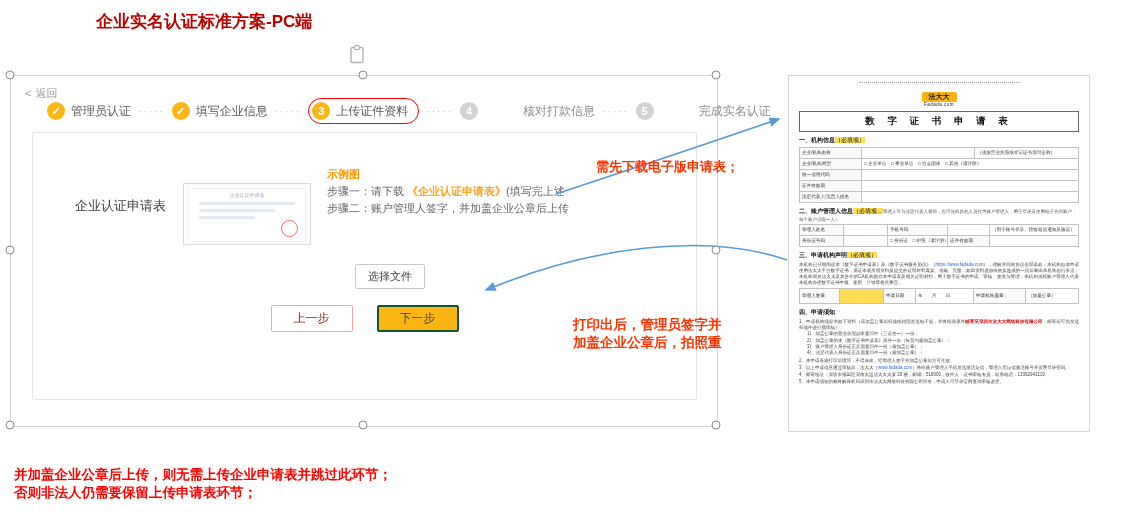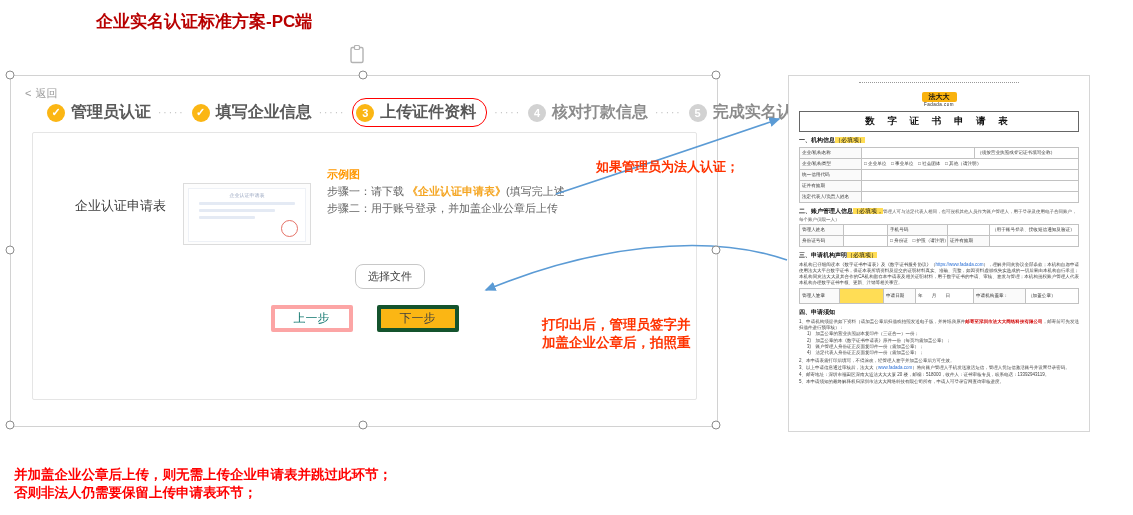--- a/index.html
+++ b/index.html
@@ -4,55 +4,55 @@
 <style>
   html,body{margin:0;padding:0;}
   body{
     width:1133px;height:515px;position:relative;background:#ffffff;
     font-family:"Liberation Sans", sans-serif;overflow:hidden;color:#333;
   }
   
   .slide-title{position:absolute;left:96px;top:10px;font-size:17px;font-weight:bold;color:#b80000;}
   .bottom-note{position:absolute;left:14px;top:466px;color:#ff0000;font-size:13.5px;font-weight:bold;line-height:18px;}
   .ann-download{position:absolute;left:596px;top:158px;color:#ff3300;font-size:13px;font-weight:bold;z-index:30;}
-  .ann-reupload{position:absolute;left:542px;top:316px;color:#ff3300;font-size:13.5px;font-weight:bold;line-height:18px;z-index:30;}
+  .ann-reupload{position:absolute;left:573px;top:316px;color:#ff3300;font-size:13.5px;font-weight:bold;line-height:18px;z-index:30;}
   
   .mockup{position:absolute;left:10px;top:75px;width:706px;height:350px;background:#fff;border:1px solid #d2d2d2;border-radius:2px;}
   .handle{position:absolute;width:7px;height:7px;background:#fff;border:1px solid #8c8c8c;border-radius:50%;transform:translate(-50%,-50%);z-index:25;}
   .clipboard{position:absolute;left:348px;top:44px;z-index:25;}
   .back{position:absolute;left:14px;top:10px;color:#9b9b9b;font-size:11px;cursor:pointer;}
   .back .chev{margin-right:4px;}
   
   .steps{position:absolute;left:36px;top:22px;right:8px;display:flex;align-items:center;gap:7px;white-space:nowrap;}
   .step{display:flex;align-items:center;gap:6px;}
   .step-circle{width:18px;height:18px;border-radius:50%;color:#fff;font-size:11px;font-weight:bold;display:flex;align-items:center;justify-content:center;flex:0 0 18px;}
   .done .step-circle,.current .step-circle{background:#fbb614;}
   .todo .step-circle{background:#d2d2d2;}
-  .step-label{font-size:16px;color:#595959;font-weight:bold;}
-  .todo .step-label{color:#8c8c8c;}
+  .step-label{font-size:12px;color:#595959;font-weight:normal;}
+  .todo .step-label{color:#8c8c8c;margin-left:39px;}
   .current-outline{border:1px solid #ff0000;border-radius:14px;padding:3px 10px 3px 3px;display:flex;align-items:center;gap:6px;}
   .dots{color:#c2c2c2;font-size:10px;letter-spacing:2px;}
   
   .panel{position:absolute;left:21px;top:56px;width:663px;height:266px;border:1px solid #e5e5e5;border-radius:2px;}
   .form-label{position:absolute;left:42px;top:64px;font-size:13px;color:#404040;}
   .thumb{position:absolute;left:150px;top:50px;width:128px;height:62px;border:1px solid #dcdcdc;background:#fdfdfd;padding:4px;box-sizing:border-box;}
   .thumb-inner{height:100%;border:1px solid #eef1f6;position:relative;background:#fff;}
   .thumb-caption{font-size:5px;color:#9aa7c0;text-align:center;margin-top:3px;}
   .thumb-line{height:3px;background:#e4eaf4;margin:4px 10px 0 10px;border-radius:1px;}
   .thumb-line.w2{margin-right:30px;}
   .thumb-line.w3{margin-right:50px;}
   .stamp{position:absolute;right:7px;bottom:4px;width:15px;height:15px;border:1.5px solid #e05a4e;border-radius:50%;opacity:.85;}
   .instructions{position:absolute;left:294px;top:33px;font-size:11px;color:#666;line-height:17px;}
   .sample-tag{color:#ff9800;font-weight:bold;}
   .link-orange{color:#f5a623;font-weight:bold;cursor:pointer;}
-  .choose-file{position:absolute;left:322px;top:131px;font-size:11px;color:#404040;background:#fff;border:1px solid #c8c8c8;border-radius:8px;padding:4px 12px;cursor:pointer;font-family:inherit;}
+  .choose-file{position:absolute;left:322px;top:131px;font-size:11px;color:#404040;background:#fff;border:1px solid #c8c8c8;border-radius:2px;padding:4px 12px;cursor:pointer;font-family:inherit;}
   .nav-buttons{position:absolute;left:0;right:0;top:172px;display:flex;justify-content:center;gap:24px;}
   .btn{width:82px;height:27px;font-size:12px;border-radius:2px;display:flex;align-items:center;justify-content:center;cursor:pointer;box-sizing:border-box;font-family:inherit;}
-  .btn-prev{background:#fff;border:4px solid #fca5a5;color:#0f766e;}
-  .btn-next{background:#fbb614;border:4px solid #14532d;color:#404040;}
+  .btn-prev{background:#fff;border:1px solid #fca5a5;color:#7f1d1d;}
+  .btn-next{background:#fbb614;border:2px solid #14532d;color:#404040;}
   
   .doc{position:absolute;left:788px;top:75px;width:302px;height:357px;background:#fff;border:1px solid #d6d6d6;padding:6px 10px;box-sizing:border-box;z-index:10;}
   .doc-logo{text-align:center;line-height:1.1;border-top:1px dotted #999;padding-top:2px;margin:0 60px;}
   .logo-box{display:inline-block;background:#f9b20e;color:#111;font-weight:bold;font-size:7px;padding:1px 7px;border-radius:2px;}
   .logo-sub{font-size:4.5px;color:#222;letter-spacing:.5px;}
   .doc-title-row{border:1px solid #666;margin-top:3px;padding:3px 0;text-align:center;font-size:9.5px;font-weight:bold;letter-spacing:5px;color:#111;}
   .sec-head{font-size:6px;font-weight:bold;margin:4px 0 2px;color:#111;}
   .hl{background:#ffdd55;font-weight:normal;}
   .doc-table{width:100%;border-collapse:collapse;table-layout:fixed;}
   .doc-table td{border:1px solid #c2c2c2;font-size:4.6px;padding:1px 2px;height:8px;color:#333;overflow:hidden;white-space:nowrap;}
@@ -122,21 +122,21 @@
         <div class="thumb-line"></div>
         <div class="thumb-line w2"></div>
         <div class="thumb-line w3"></div>
         <div class="stamp"></div>
       </div>
     </div>
 
     <div class="instructions">
       <div class="sample-tag">示例图</div>
       <div><span>步骤一：请下载 </span><span class="link-orange">《企业认证申请表》</span><span>(填写完上述</span></div>
-      <div>步骤二：用于账号登录，并加盖企业公章后上传</div>
+      <div>步骤二：账户管理人签字，并加盖企业公章后上传</div>
     </div>
 
     <button class="choose-file">选择文件</button>
 
     <div class="nav-buttons">
       <button class="btn btn-prev">上一步</button>
       <button class="btn btn-next">下一步</button>
     </div>
   </div>
 </div>
@@ -246,21 +246,21 @@
     <span class="sub">2)　加盖公章的本《数字证书申请表》原件一份（每页均需加盖公章）；</span>
     <span class="sub">3)　账户管理人身份证正反面复印件一份（需加盖公章）；</span>
     <span class="sub">4)　法定代表人身份证正反面复印件一份（需加盖公章）；</span>
   </p>
   <p class="fine">2、本申请表需打印后填写，不得涂改，经管理人签字并加盖公章后方可生效。</p>
   <p class="fine"><span>3、以上申请信息通过审核后，法大大（</span><span class="link-blue">www.fadada.com</span><span>）将向账户管理人手机发送激活短信，管理人凭短信激活账号并设置登录密码。</span></p>
   <p class="fine">4、邮寄地址：深圳市福田区深南大道法大大大厦 20 楼，邮编：518000，收件人：证书审核专员，联系电话：13392943119。</p>
   <p class="fine">5、本申请须知的最终解释权归深圳市法大大网络科技有限公司所有，申请人可登录官网查询审核进度。</p>
 </div>
 
-<div class="ann-download">如果管理员为法人认证；</div>
+<div class="ann-download">需先下载电子版申请表；</div>
 <div class="ann-reupload">
   <div>打印出后，管理员签字并</div>
   <div>加盖企业公章后，拍照重</div>
 </div>
 
 <div class="bottom-note">
   <div>并加盖企业公章后上传，则无需上传企业申请表并跳过此环节；</div>
   <div>否则非法人仍需要保留上传申请表环节；</div>
 </div>
 

